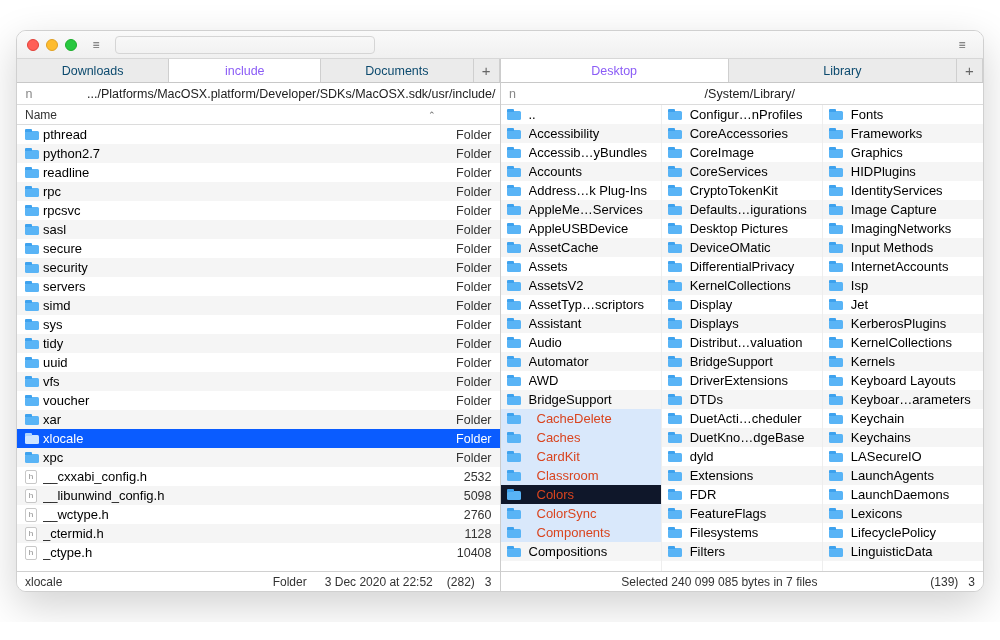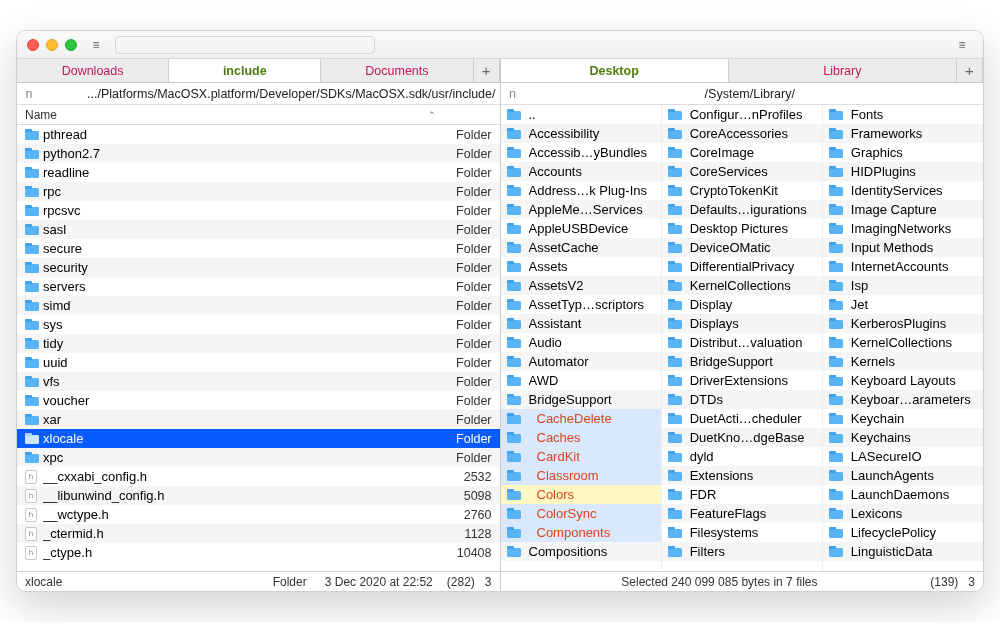--- a/index.html
+++ b/index.html
@@ -50,24 +50,24 @@
     border-right:1px solid #ccc;
   }
   .panel:last-child { border-right:none; }
   
   .tabs {
     height:24px; display:flex; border-bottom:1px solid #c8c8c8;
     background:#e9e9e9;
   }
   .tab {
     flex:1; display:flex; justify-content:center; align-items:center;
-    border-right:1px solid #cfcfcf; color:#be185d; font-size:12.5px;
+    border-right:1px solid #cfcfcf; color:#0c4a6e; font-size:12.5px;
     background:#ebebeb;
   }
-  .tab.active { background:#fff; color:#4d7c0f;font-weight:bold; }
+  .tab.active { background:#fff; color:#8b5cf6; }
   .tab.add { flex:0 0 26px; font-size:15px; color:#666; }
   
   .path-bar {
     height:22px; display:flex; align-items:center;
     border-bottom:1px solid #dcdcdc;
     background:#fff;
     padding: 0 4px;
     font-size:12.5px;
     color:#222;
     white-space:nowrap;
@@ -130,21 +130,21 @@
     flex:1; min-width:0; border-right:1px solid #eee;
   }
   .col:last-child { border-right:none; }
   .crow {
     height:19px; display:flex; align-items:center; gap:4px;
     padding:0 6px; font-size:13px;
   }
   .crow.striped { background:#f5f5f5; }
   .crow.marked  { background:#d9e8fb;gap:12px; }
   .crow.marked .f-name { color:#d9441f; }
-  .crow.dim     { background:#fef9c3; color:#fff; }
+  .crow.dim     { background:#0f172a; color:#fff; }
   
   .status {
     height:20px; border-top:1px solid #d0d0d0;
     display:flex; align-items:center;
     font-size:12px; color:#333;
     background:#fff;
     padding:0 8px;
   }
   .status .seg { white-space:nowrap; }
   .status .flex { flex:1; }

